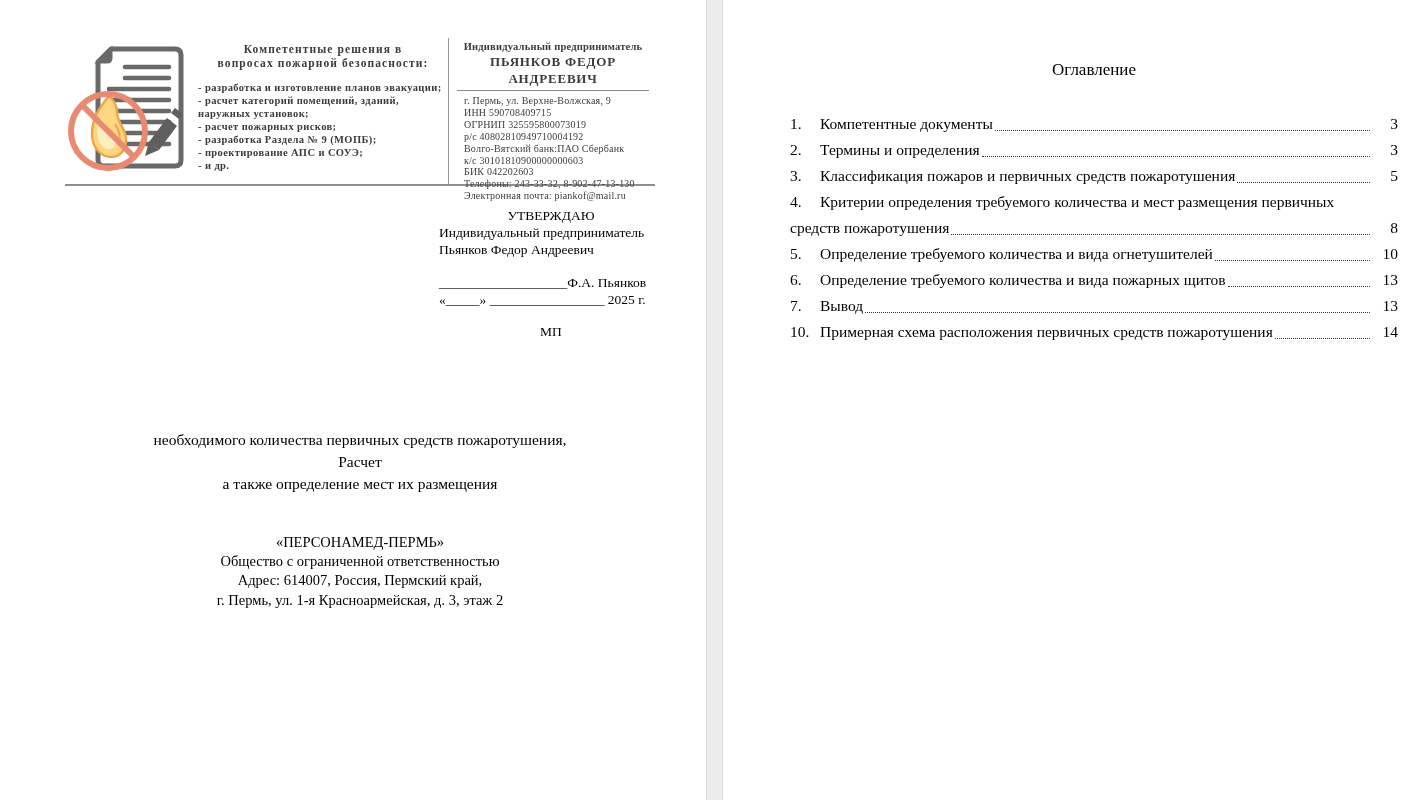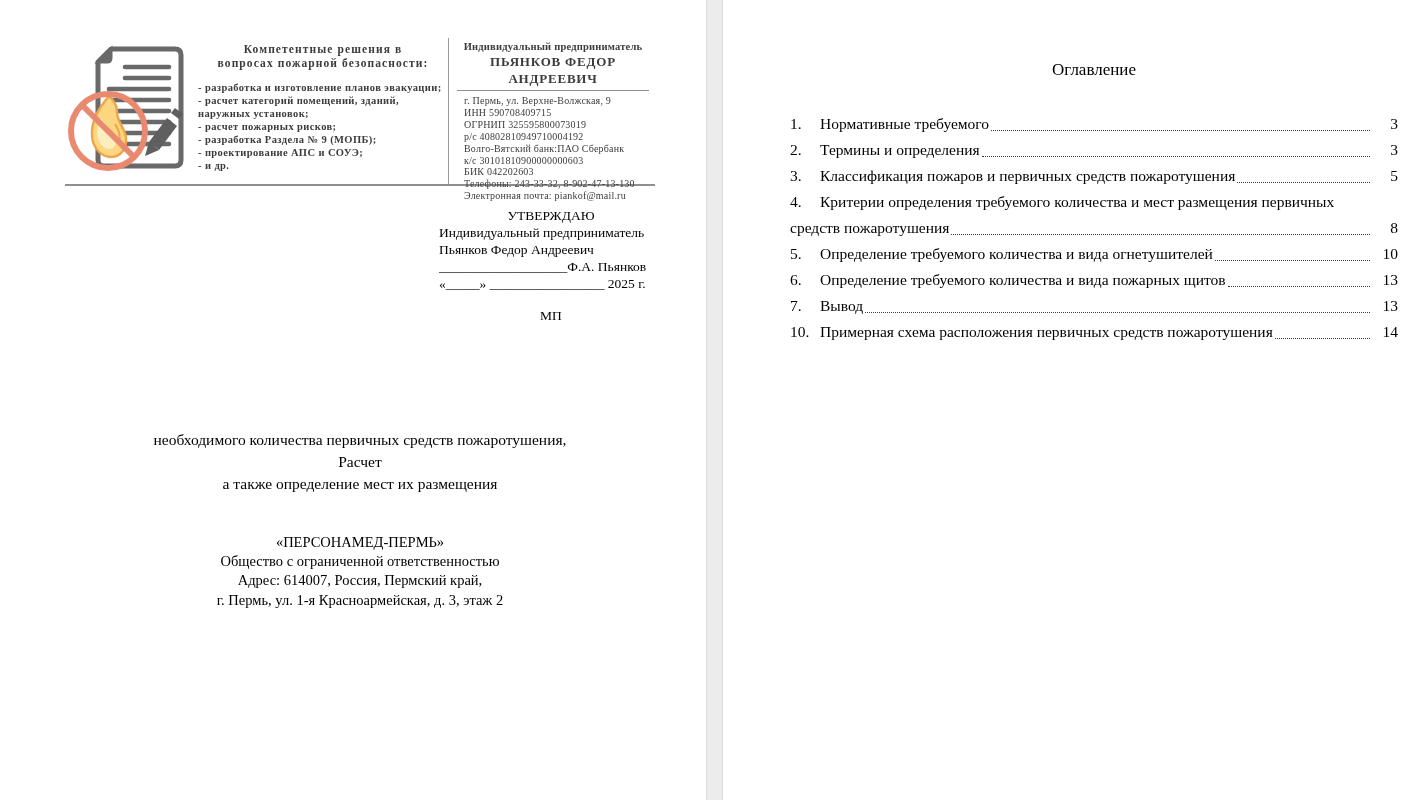--- a/index.html
+++ b/index.html
@@ -23,21 +23,21 @@
   .services{margin-left:133px;width:255px;font-weight:bold;font-size:10.5px;
             line-height:13px;letter-spacing:0.4px;margin-top:11px;}
   .entity-type{text-align:center;font-weight:bold;font-size:10.5px;line-height:12px;letter-spacing:0.2px;}
   .entity-name{text-align:center;font-weight:bold;font-size:13px;line-height:17px;letter-spacing:0.8px;
                border-bottom:1px solid #8f8f8f;padding-bottom:3px;}
   .details{margin-top:4px;padding-left:7px;font-size:10px;line-height:11.9px;letter-spacing:0.2px;}
 
   
   #approval{position:absolute;left:439px;top:207px;width:224px;font-size:13.5px;line-height:17px;color:#000;}
   #approval .center{text-align:center;}
-  #approval .sig{}
+  #approval .sig{margin-top:16px;}
   #approval .stamp{text-align:center;margin-top:15px;}
 
   
   #title-block{position:absolute;left:65px;top:429px;width:590px;text-align:center;color:#000;}
   .doc-title{font-size:15.5px;line-height:22px;}
   .org-block{margin-top:38px;font-size:14.5px;line-height:19px;}
   .addr-block{font-size:14.5px;line-height:19.5px;}
 
   
   #toc{position:absolute;left:67px;top:58px;width:608px;color:#000;}
@@ -154,21 +154,21 @@
 
   <div id="gutter"></div>
 
   <div class="page" id="page-right">
     <div id="toc">
       <div class="toc-title">Оглавление</div>
       <div class="toc-list">
 
         <div class="toc-row">
           <span class="toc-num">1.</span>
-          <span class="toc-text">Нормативные требуемого</span>
+          <span class="toc-text">Компетентные документы</span>
           <span class="leader"></span>
           <span class="toc-page">3</span>
         </div>
 
         <div class="toc-row">
           <span class="toc-num">2.</span>
           <span class="toc-text">Термины и определения</span>
           <span class="leader"></span>
           <span class="toc-page">3</span>
         </div>

